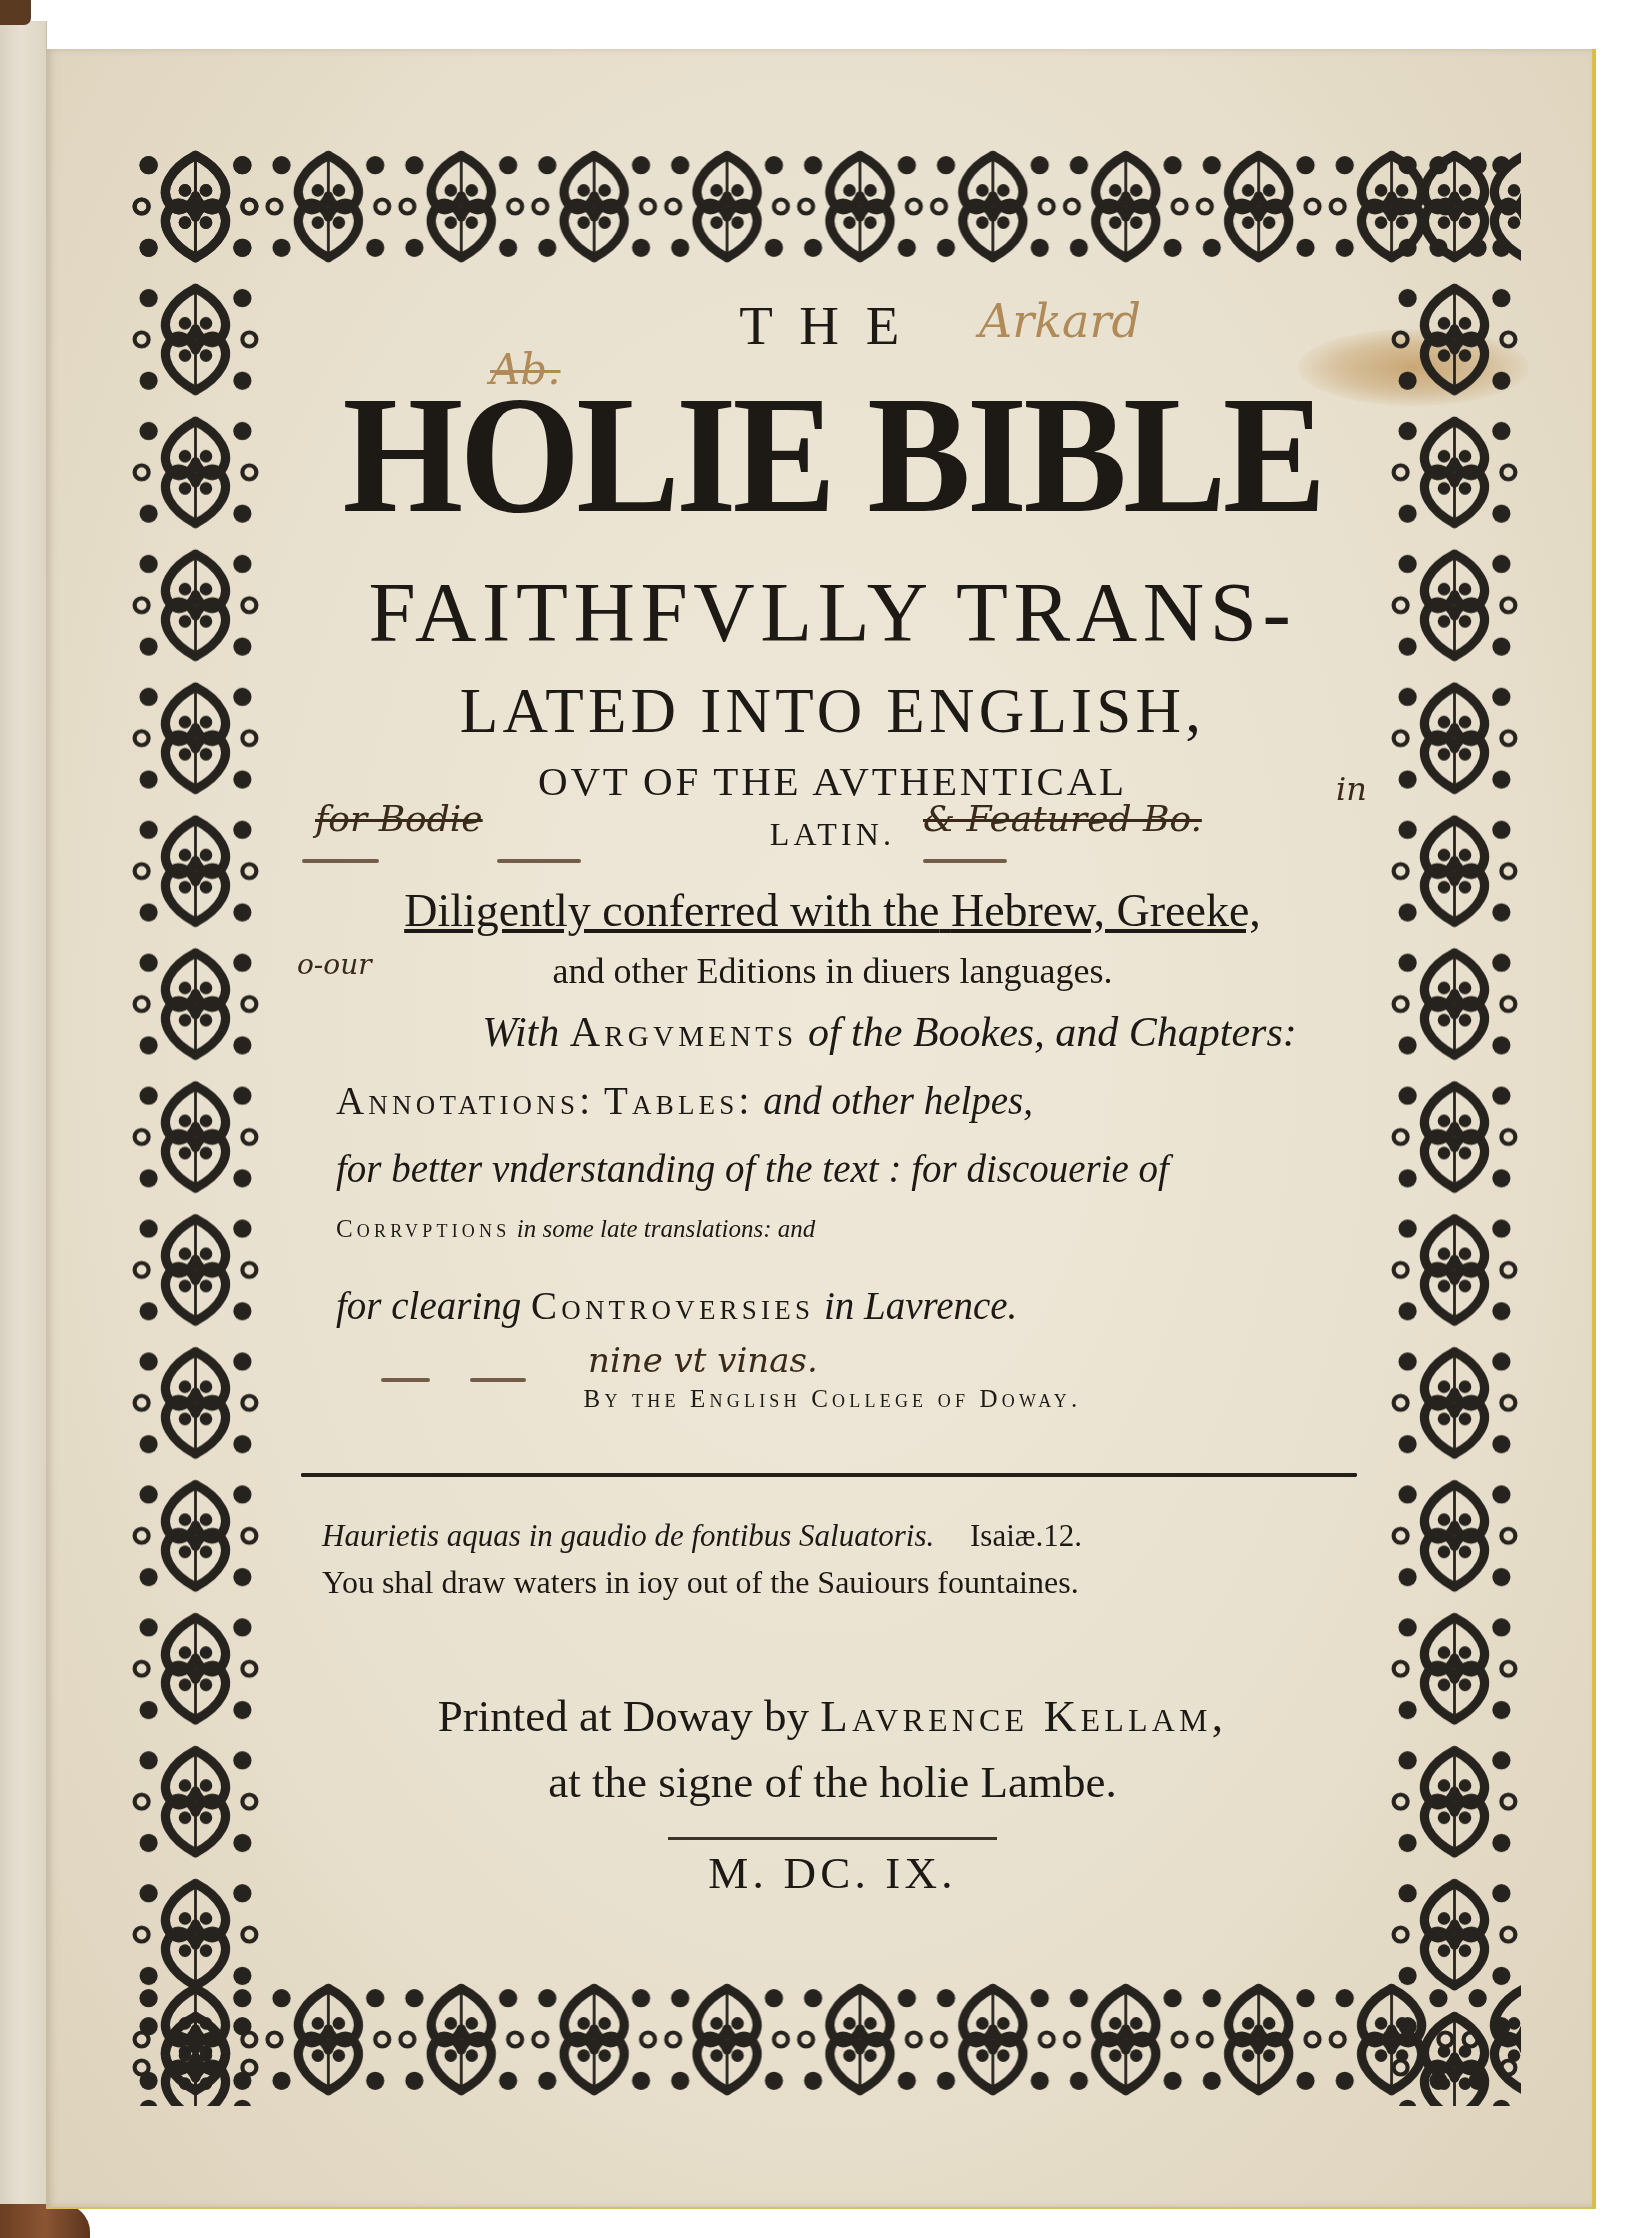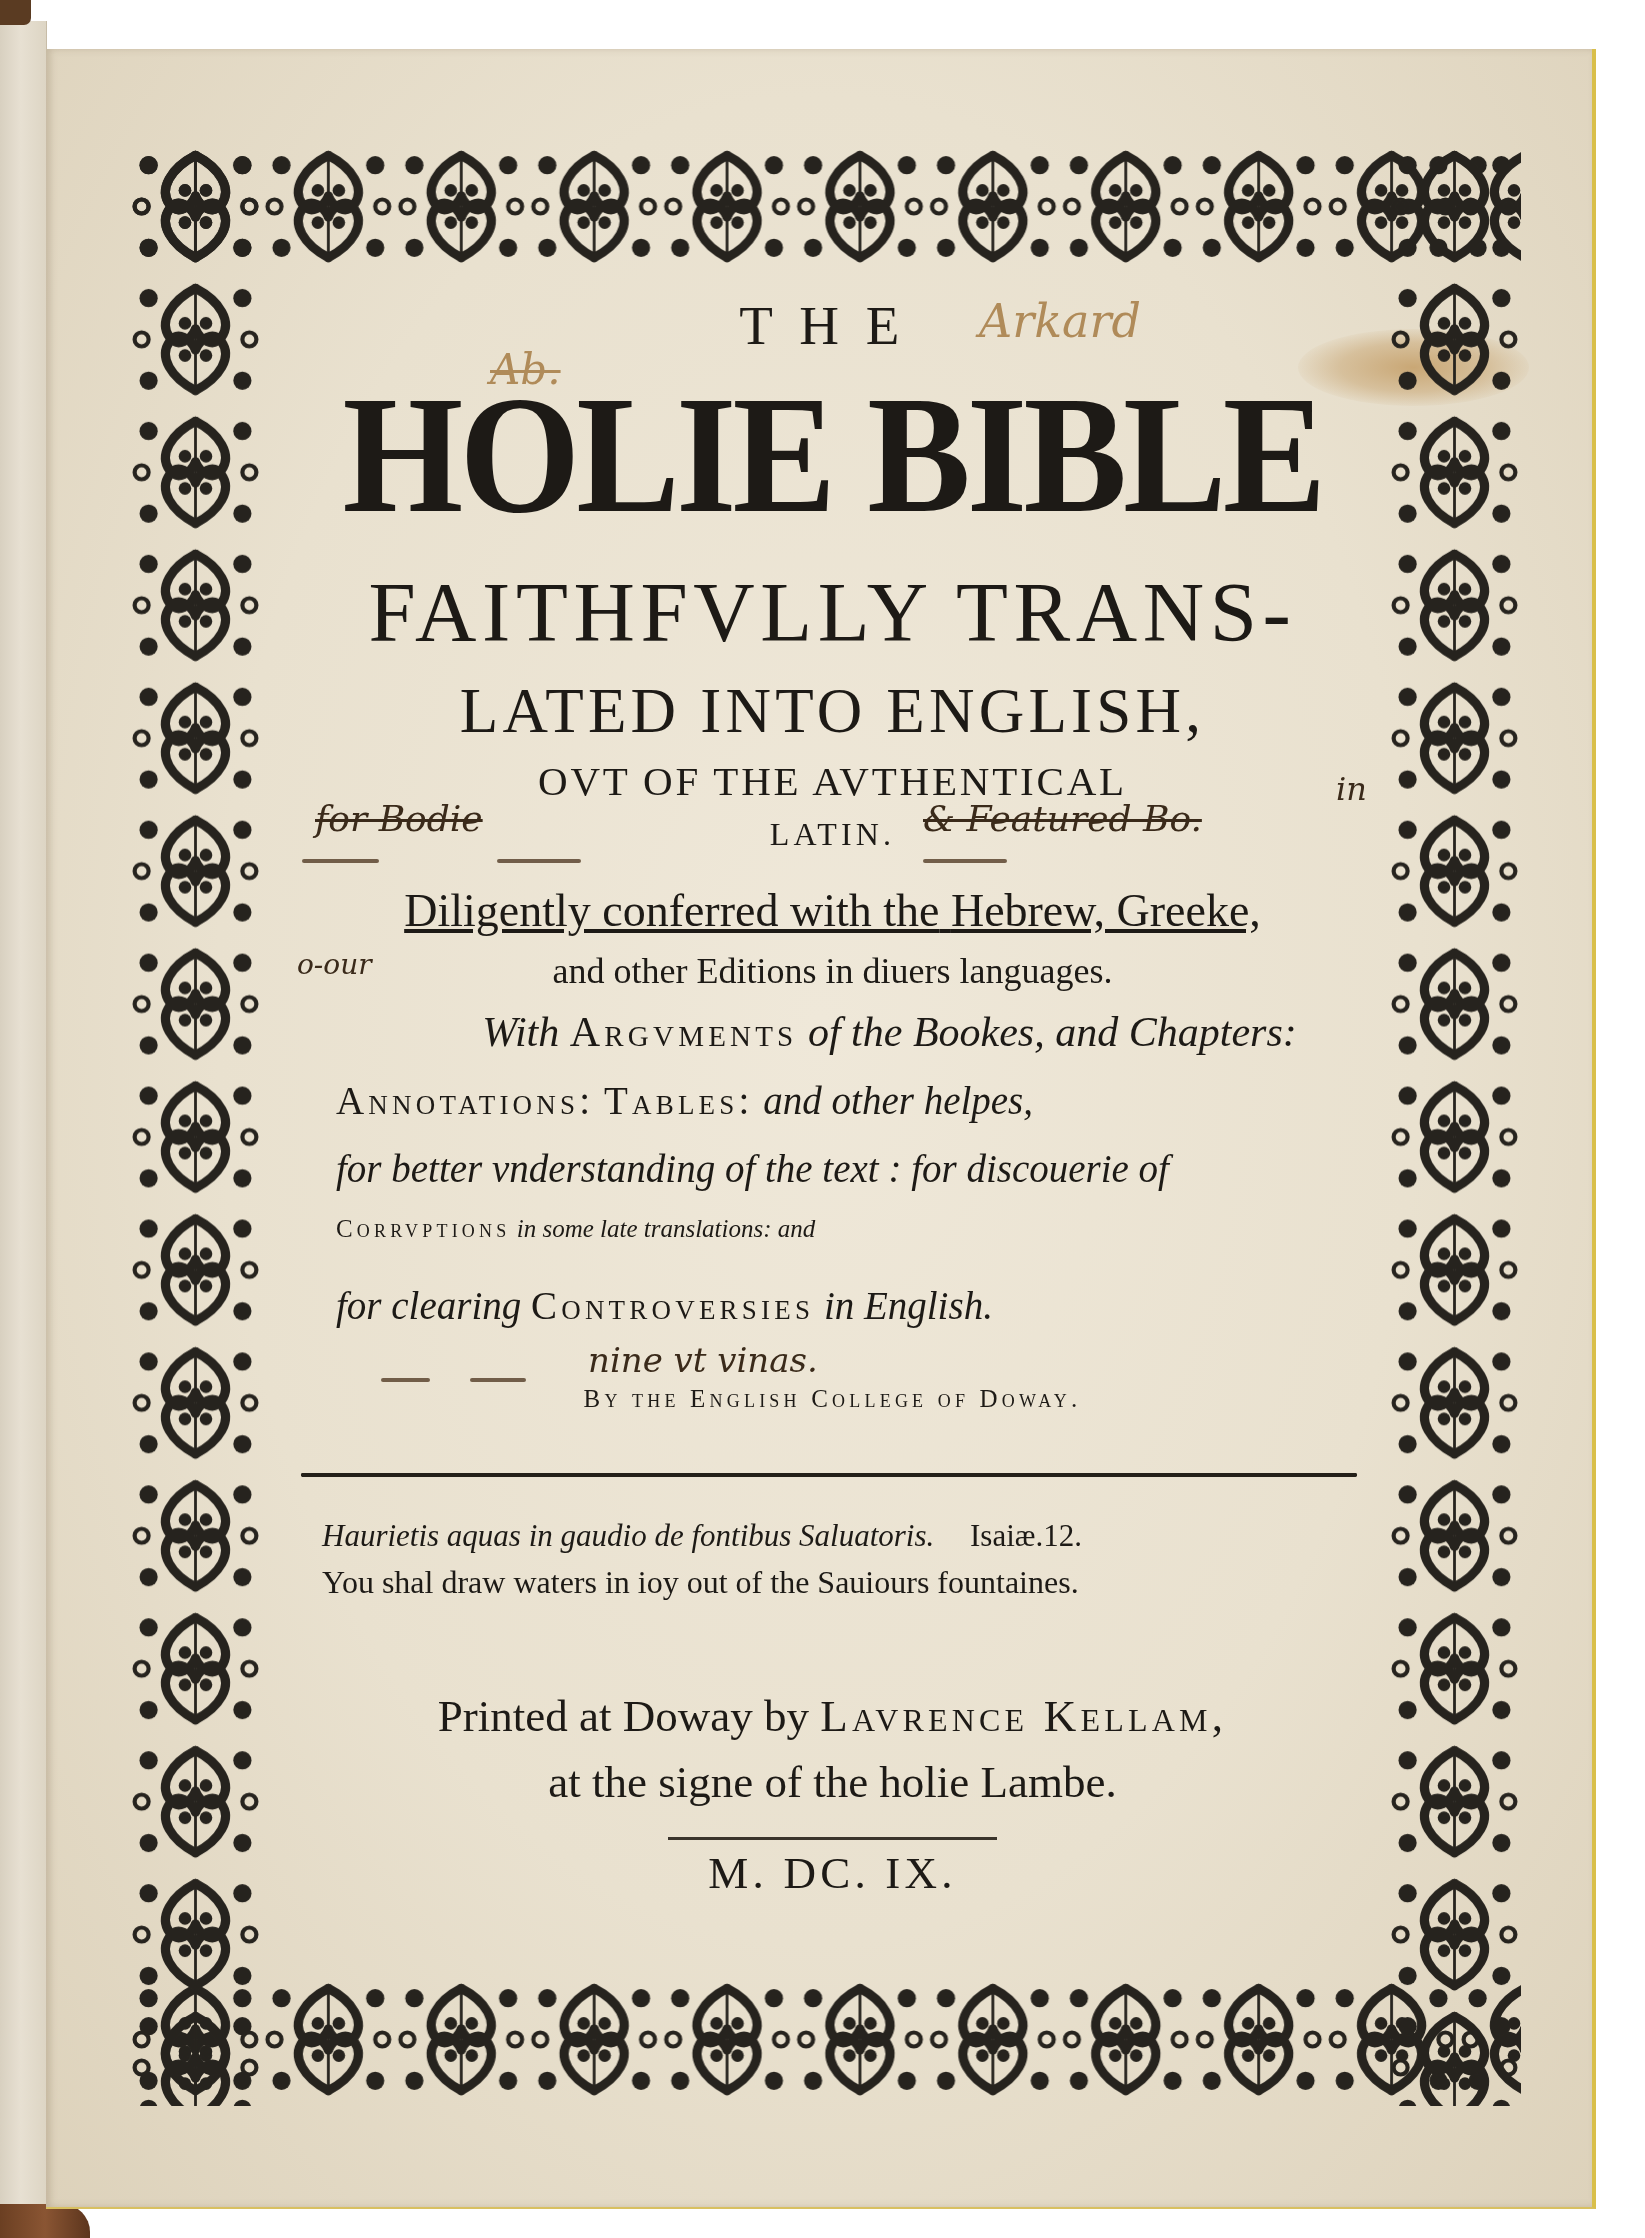--- a/index.html
+++ b/index.html
@@ -192,21 +192,21 @@
     <span class="it">and other helpes,</span>
   </div>
   <div class="line l-better">for better vnderstanding of the text : for discouerie of</div>
   <div class="line l-corr">
     <span class="sc">Corrvptions</span>
     <span class="it">in some late translations: and</span>
   </div>
   <div class="line l-clear">
     <span class="it">for clearing</span>
     <span class="sc">Controversies</span>
-    <span class="it">in English.</span>
+    <span class="it">in Lavrence.</span>
   </div>
 
   <div class="line l-by sc">By the English College of Doway.</div>
   <div class="rule"></div>
 
   <div class="line l-latinq">
     <span>Haurietis aquas in gaudio de fontibus Saluatoris.</span>
     <span style="font-style:normal;margin-left:28px;">Isaiæ.12.</span>
   </div>
   <div class="line l-engq">You shal draw waters in ioy out of the Sauiours fountaines.</div>

